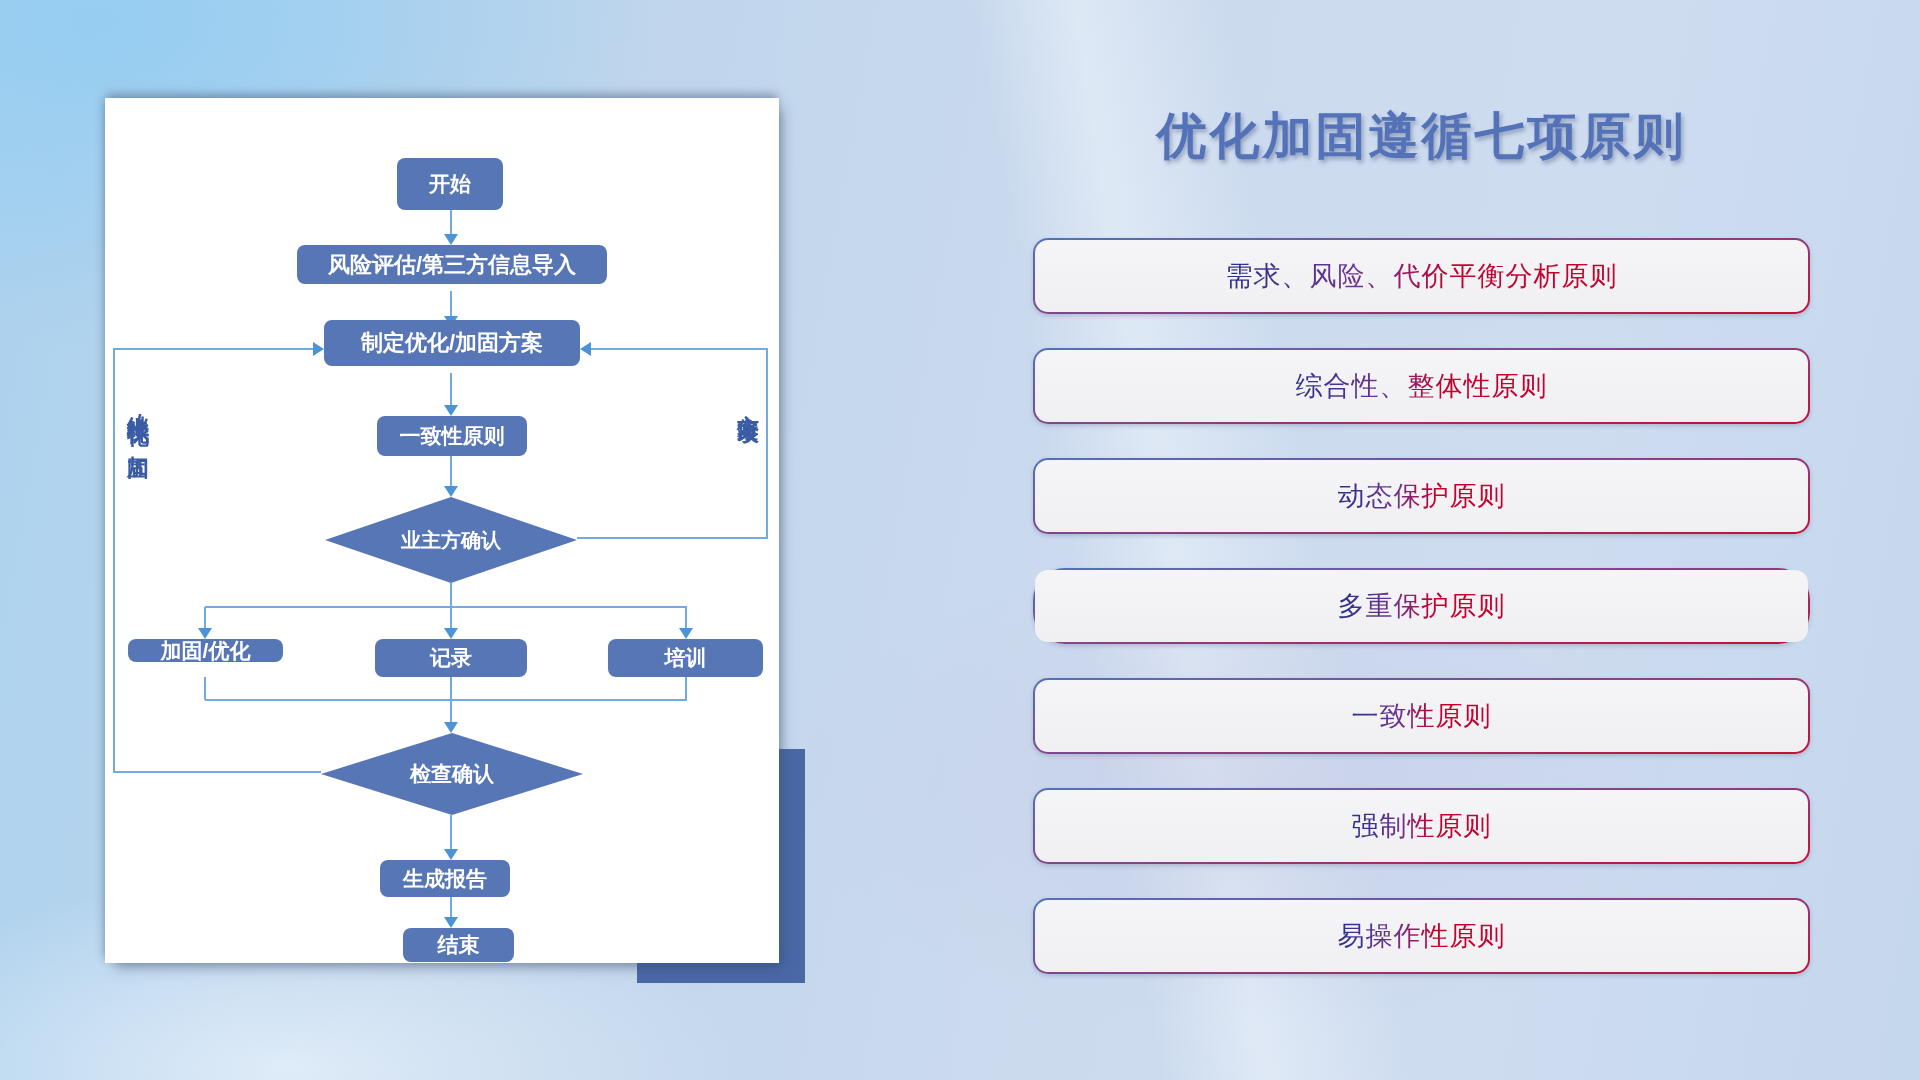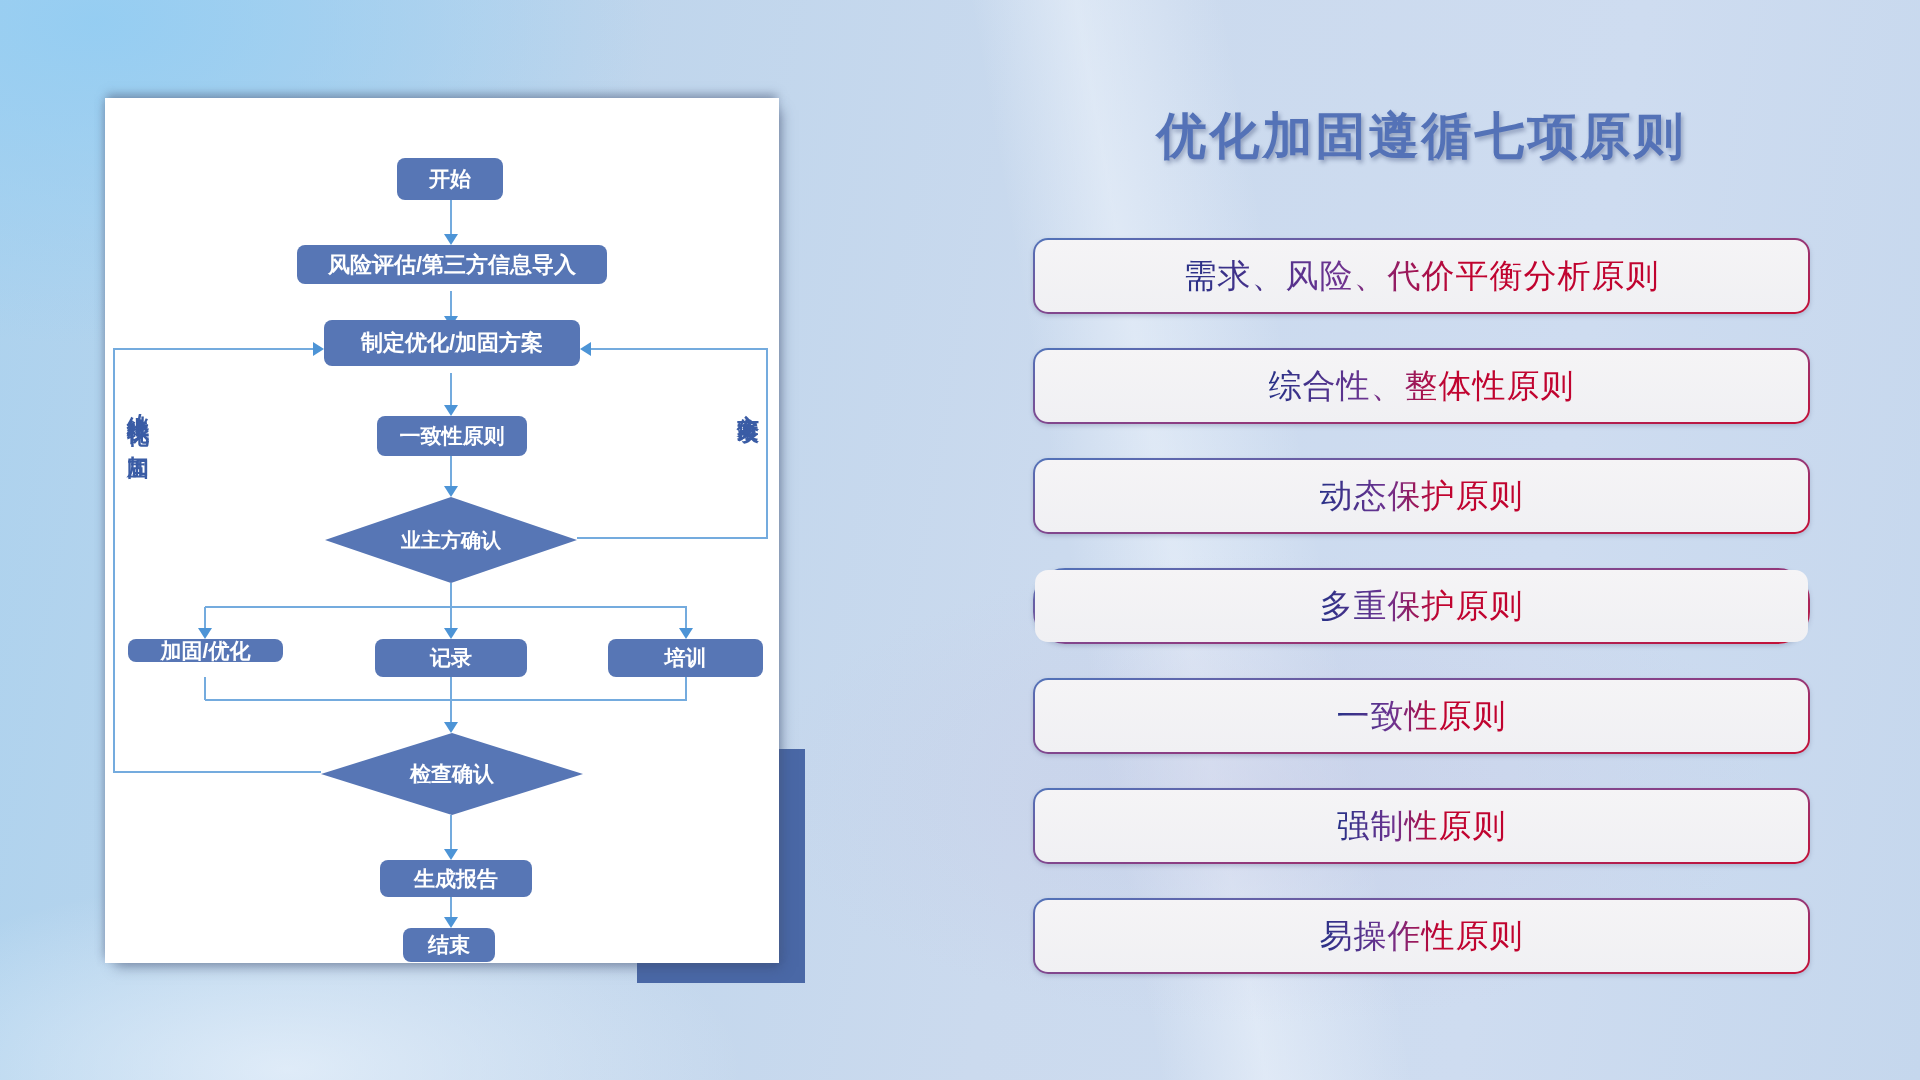--- a/index.html
+++ b/index.html
@@ -33,21 +33,21 @@
   
   .title{position:absolute;left:1033px;top:103px;width:777px;text-align:center;
     font-size:50px;font-weight:bold;letter-spacing:3px;color:var(--title,#5472B7);
     text-shadow:2px 3px 4px rgba(55,70,115,.4);white-space:nowrap;}
   .p-box{position:absolute;left:1033px;width:777px;height:76px;border-radius:15px;padding:2px;
     background:linear-gradient(172deg,var(--border-gradient-start,#5173B9) 0%,#8A3F85 50%,var(--border-gradient-end,#C50F35) 100%);
     box-shadow:0 2px 4px rgba(110,120,155,.35);}
   .p-inner{width:100%;height:100%;border-radius:13px;
     background:linear-gradient(180deg,#F5F4F6 0%,#F0F0F3 100%);
     display:flex;align-items:center;justify-content:center;}
-  .p-text{font-size:33px;letter-spacing:1px;white-space:nowrap;
+  .p-text{font-size:27px;letter-spacing:1px;white-space:nowrap;
     background:linear-gradient(90deg,var(--text-gradient-start,#283187) 0%,#6D3390 33%,var(--text-gradient-end,#C0032F) 58%,var(--text-gradient-end,#C0032F) 100%);
     -webkit-background-clip:text;background-clip:text;color:transparent;}
 </style>
 </head>
 <body>
 
 <div class="slide">
 
   <div class="accent-rect"></div>
 
@@ -85,31 +85,31 @@
     <div class="ar left" style="left:475px;top:244px;"></div>
     <div class="ln" style="left:486px;top:250px;width:177px;height:2px;"></div>
     <div class="ln" style="left:661px;top:250px;width:2px;height:191px;"></div>
     <div class="ln" style="left:472px;top:439px;width:191px;height:2px;"></div>
 
     <div class="ln" style="left:8px;top:250px;width:200px;height:2px;"></div>
     <div class="ar right" style="left:208px;top:244px;"></div>
     <div class="ln" style="left:8px;top:250px;width:2px;height:425px;"></div>
     <div class="ln" style="left:8px;top:673px;width:208px;height:2px;"></div>
 
-    <div class="fnode" style="left:292px;top:60px;width:106px;height:42px;">开始</div>
+    <div class="fnode" style="left:292px;top:60px;width:106px;height:52px;">开始</div>
     <div class="fnode" style="left:192px;top:147px;width:310px;height:39px;font-size:22px;">风险评估/第三方信息导入</div>
     <div class="fnode" style="left:219px;top:222px;width:256px;height:46px;font-size:22px;">制定优化/加固方案</div>
     <div class="fnode" style="left:272px;top:318px;width:150px;height:40px;">一致性原则</div>
     <div class="diamond" style="left:220px;top:399px;width:252px;height:86px;">业主方确认</div>
     <div class="fnode" style="left:23px;top:541px;width:155px;height:23px;">加固/优化</div>
     <div class="fnode" style="left:270px;top:541px;width:152px;height:38px;">记录</div>
     <div class="fnode" style="left:503px;top:541px;width:155px;height:38px;">培训</div>
     <div class="diamond" style="left:216px;top:635px;width:262px;height:82px;font-size:21px;">检查确认</div>
-    <div class="fnode" style="left:275px;top:762px;width:152px;height:37px;text-align:center;">生成报告</div>
-    <div class="fnode" style="left:298px;top:830px;width:92px;height:34px;">结束</div>
+    <div class="fnode" style="left:275px;top:762px;width:130px;height:37px;text-align:center;">生成报告</div>
+    <div class="fnode" style="left:298px;top:830px;width:111px;height:34px;">结束</div>
 
     <div class="vlabel" style="left:18px;top:300px;">继续优化/加固</div>
     <div class="vlabel" style="left:628px;top:298px;">方案修改</div>
   </div>
 
   <div class="title">优化加固遵循七项原则</div>
 
   <div class="p-box" style="top:238px;">
     <div class="p-inner">
       <span class="p-text">需求、风险、代价平衡分析原则</span>

